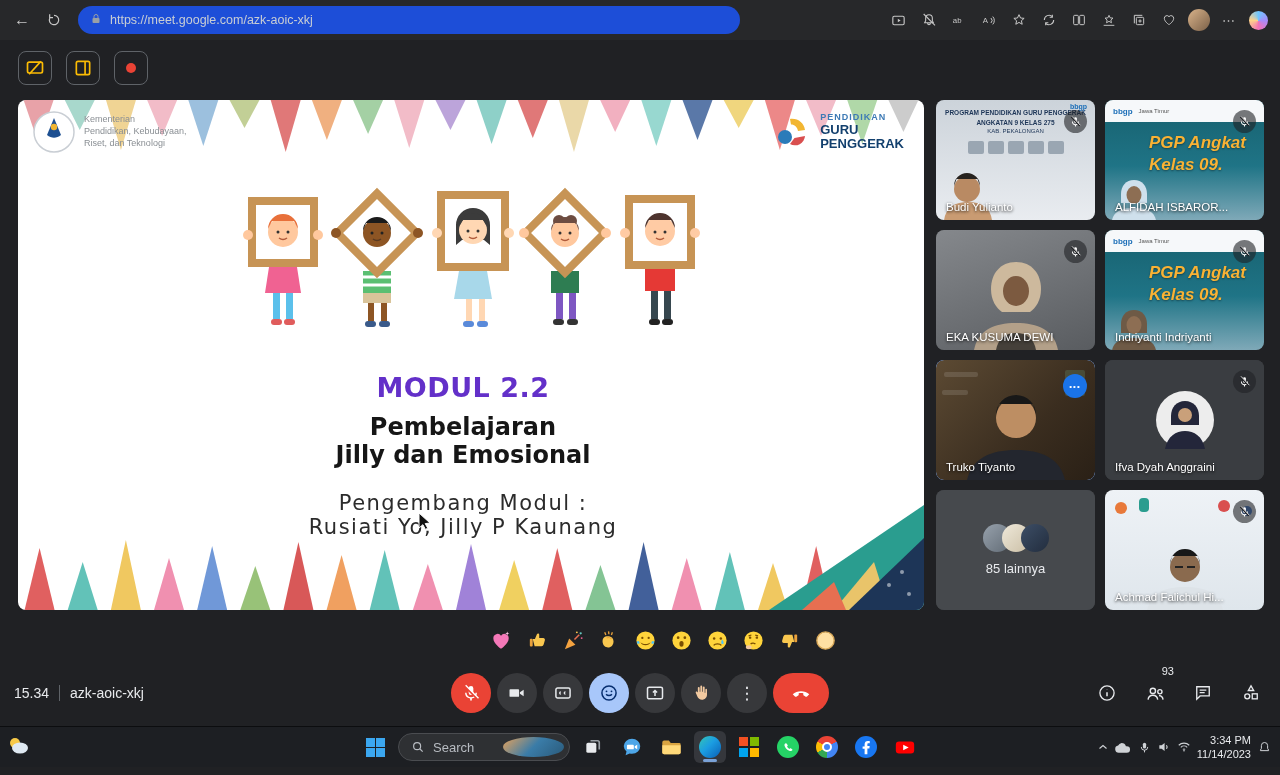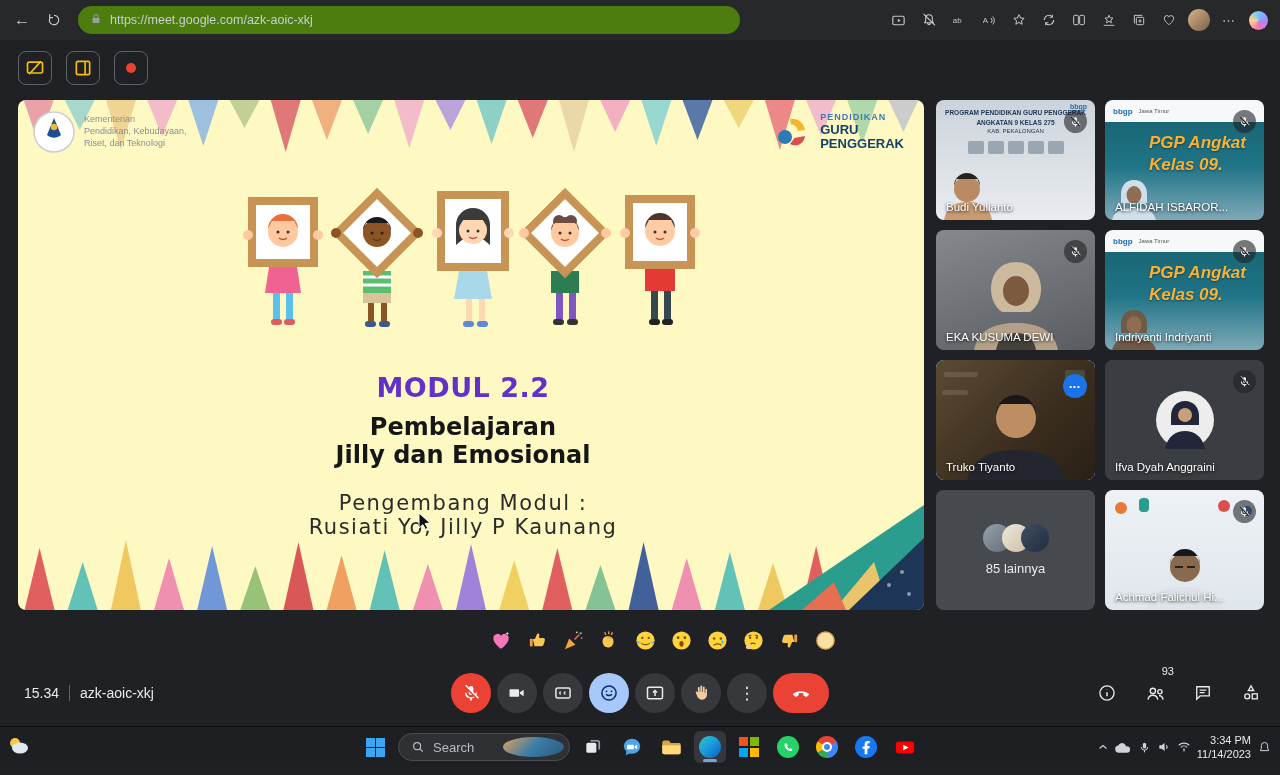--- a/index.html
+++ b/index.html
@@ -3,38 +3,38 @@
 <meta charset="utf-8">
 <style>
   html,body{margin:0;padding:0;}
   body{width:1280px;height:775px;background:#202124;font-family:"Liberation Sans",sans-serif;overflow:hidden;}
   .screen{position:relative;width:1280px;height:775px;}
   button{font-family:inherit;border:none;background:none;padding:0;cursor:pointer;}
 
   
   .browser-bar{position:absolute;top:0;left:0;width:1280px;height:40px;background:#27282a;display:flex;align-items:center;padding:0 8px;gap:4px;box-sizing:border-box;}
   .nav-btn{width:28px;height:28px;border-radius:6px;color:#c8c8c8;font-size:16px;display:flex;align-items:center;justify-content:center;}
-  .addr{width:662px;height:28px;background:#4d7c0f;border-radius:14px;display:flex;align-items:center;gap:8px;padding:0 12px;box-sizing:border-box;margin-left:6px;}
+  .addr{width:662px;height:28px;background:#1d4ed8;border-radius:14px;display:flex;align-items:center;gap:8px;padding:0 12px;box-sizing:border-box;margin-left:6px;}
   .url{font-size:12.5px;color:#c9ced4;white-space:nowrap;}
   .b-icons{margin-left:auto;display:flex;align-items:center;gap:3px;}
   .b-ic{width:27px;height:26px;border-radius:6px;display:flex;align-items:center;justify-content:center;color:#c8c8c8;font-size:13px;}
   .b-ic svg{display:block;}
   .b-avatar{width:22px;height:22px;border-radius:50%;background:linear-gradient(135deg,#d9b38a,#7a6048);}
   .copilot{width:19px;height:19px;border-radius:50%;background:conic-gradient(#6ec6ff,#a78bfa,#f472b6,#ffd28a,#6ec6ff);}
 
   
   .meet{position:absolute;top:40px;left:0;width:1280px;height:695px;background:#202124;}
   .meet-topbar{position:absolute;top:8px;left:18px;height:40px;display:flex;align-items:center;gap:14px;}
   .share-btn{width:34px;height:34px;border:1px solid #5f6368;border-radius:8px;display:flex;align-items:center;justify-content:center;background:#202124;}
   .presenter{display:flex;align-items:center;gap:10px;margin-left:18px;}
   .presenter-avatar{width:26px;height:26px;border-radius:50%;background:linear-gradient(135deg,#90a4ae,#546e7a);display:flex;align-items:center;justify-content:center;}
   .presenter-label{color: #e8eaed;font-size:14px;}
 
   
-  .slide{position:absolute;left:18px;top:60px;width:906px;height:510px;background:#fef9c3;border-radius:8px;overflow:hidden;}
+  .slide{position:absolute;left:18px;top:60px;width:906px;height:510px;background:#ffffff;border-radius:8px;overflow:hidden;}
   .pencils-top{position:absolute;top:0;left:0;}
   .pencils-bottom{position:absolute;bottom:0;left:0;}
   .ministry{position:absolute;left:14px;top:10px;display:flex;align-items:center;gap:8px;}
   .ministry-text{font-size:9px;line-height:1.3;color:#8a8f94;}
   .pgp-logo{position:absolute;right:20px;top:12px;display:flex;align-items:center;gap:8px;}
   .pgp-logo-text{line-height:1.1;}
   .pgp-lt1{font-size:9px;font-weight:bold;color:#3d7ab5;letter-spacing:1px;}
   .pgp-lt2,.pgp-lt3{font-size:13px;font-weight:800;color:#13406e;}
   .kids{position:absolute;left:213px;top:75px;}
   .slide-text{position:absolute;top:272px;left:0;right:16px;text-align:center;font-family:"DejaVu Sans",sans-serif;}
@@ -91,21 +91,21 @@
   .b1{left:10px;top:12px;width:12px;height:12px;background:#e8793a;}
   .b2{left:34px;top:8px;width:10px;height:14px;background:#2a9d8f;border-radius:4px;}
   .b3{right:34px;top:10px;width:12px;height:12px;background:#d94f4f;}
   .b4{right:12px;top:16px;width:10px;height:10px;background:#4a7fd1;}
 
   
   .reactions{position:absolute;left:489px;top:588px;display:flex;gap:12px;align-items:center;}
   .rx-btn{width:24px;height:24px;display:flex;align-items:center;justify-content:center;}
 
   
-  .cb-left{position:absolute;left:24px;top:633px;height:40px;display:flex;align-items:center;gap:10px;color:#e8eaed;font-size:14px;}
+  .cb-left{position:absolute;left:14px;top:633px;height:40px;display:flex;align-items:center;gap:10px;color:#e8eaed;font-size:14px;}
   .cb-div{width:1px;height:16px;background:#5f6368;}
   .cb-center{position:absolute;left:50%;top:633px;transform:translateX(-50%);height:40px;display:flex;align-items:center;gap:6px;}
   .ctl{width:40px;height:40px;border-radius:50%;background:#37383b;display:flex;align-items:center;justify-content:center;}
   .ctl.red{background:#ea4335;}
   .ctl.lite{background:#a8c7fa;}
   .ctl.end{width:56px;border-radius:20px;background:#ea4335;}
   .vdots{color:#e8eaed;font-size:17px;}
   .cb-right{position:absolute;right:16px;top:633px;height:40px;display:flex;align-items:center;gap:22px;}
   .cbr{position:relative;width:26px;height:26px;display:flex;align-items:center;justify-content:center;}
   .people-badge{position:absolute;top:-15px;right:-6px;font-size:11px;color:#e8eaed;}

